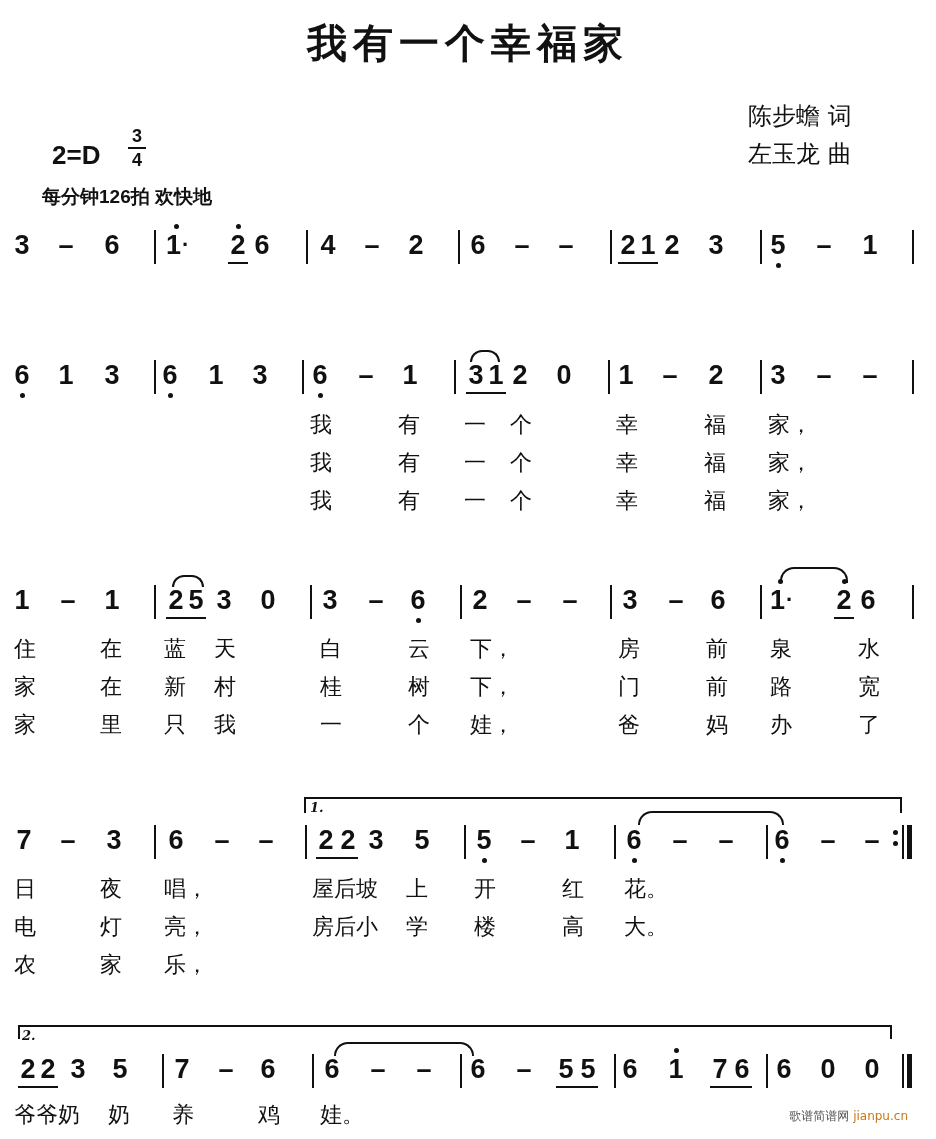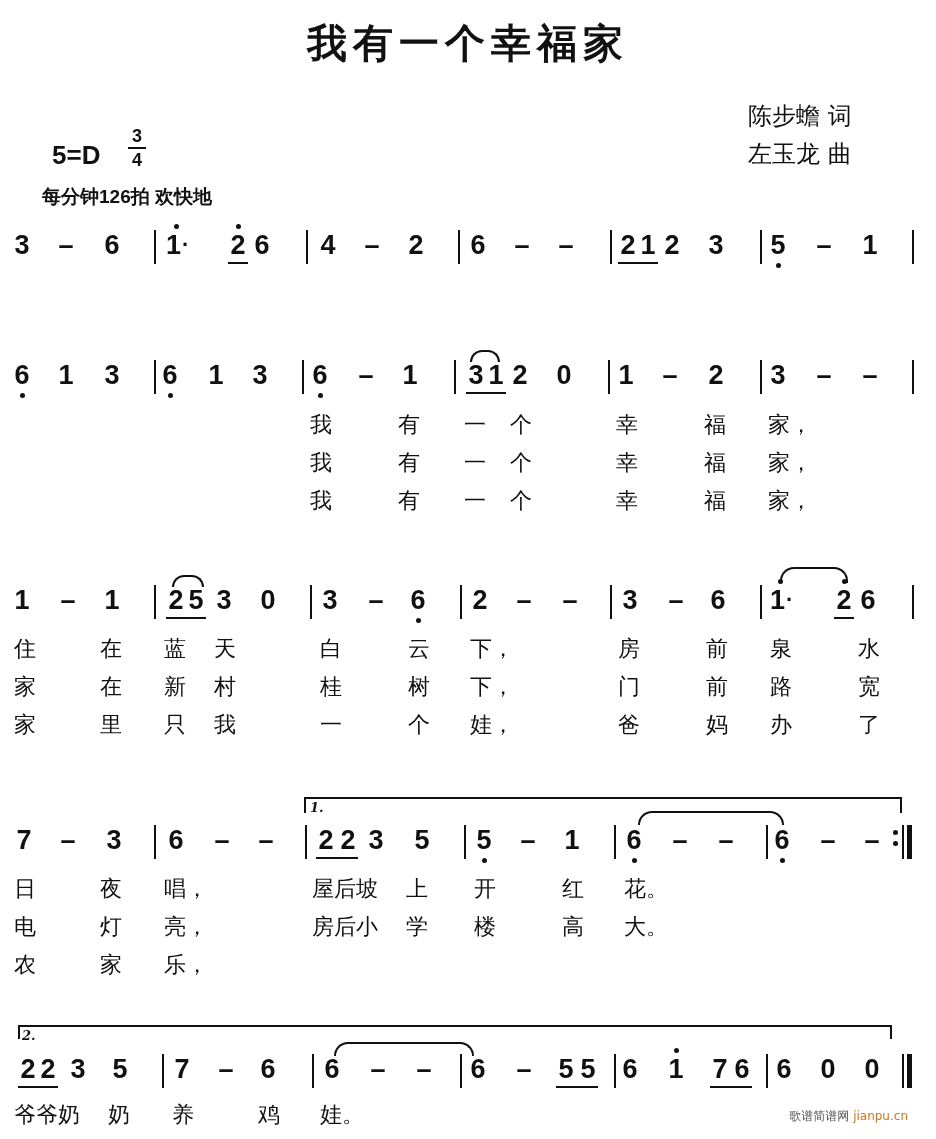--- a/index.html
+++ b/index.html
@@ -43,21 +43,21 @@
   .ly { position: absolute; font-family: "DejaVu Serif", serif; font-size: 22px; line-height: 26px; }
   .watermark { right: 28px; bottom: 14px; font-size: 12px; color: #555; font-family: "DejaVu Sans", sans-serif; }
   .watermark .wm-url { color: #c8771a; }
 </style>
 </head>
 <body>
 
 <div class="abs title">我有一个幸福家</div>
 <div class="abs credit" style="top:100px">陈步蟾 词</div>
 <div class="abs credit" style="top:138px">左玉龙 曲</div>
-<div class="abs key">5=D</div>
+<div class="abs key">2=D</div>
 <div class="abs timesig">
   <div>3</div>
   <div class="frac-line"></div>
   <div>4</div>
 </div>
 <div class="abs tempo">每分钟126拍   欢快地</div>
 
 <div class="row" style="top:230px">
   <span class="n" style="left:12px">3</span>
   <span class="n" style="left:56px">–</span>

